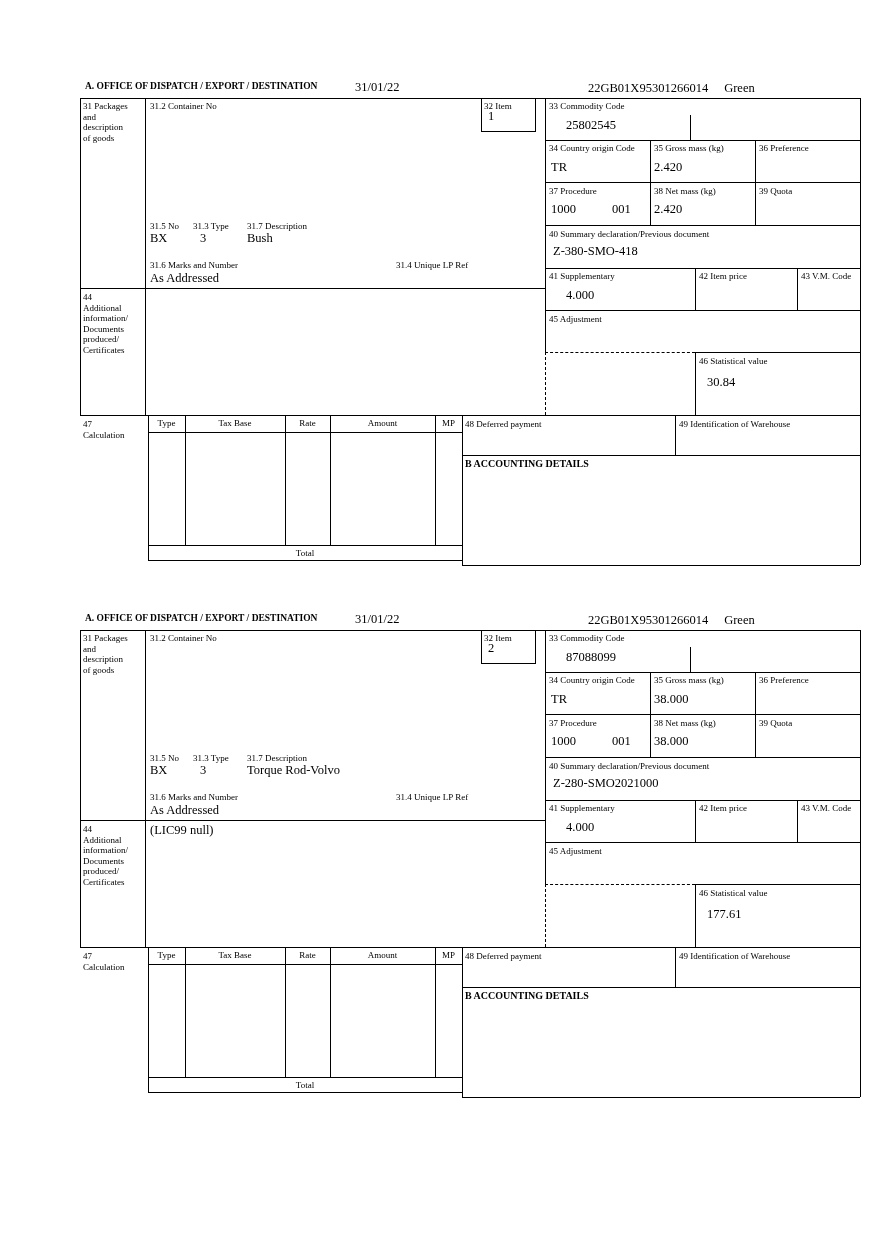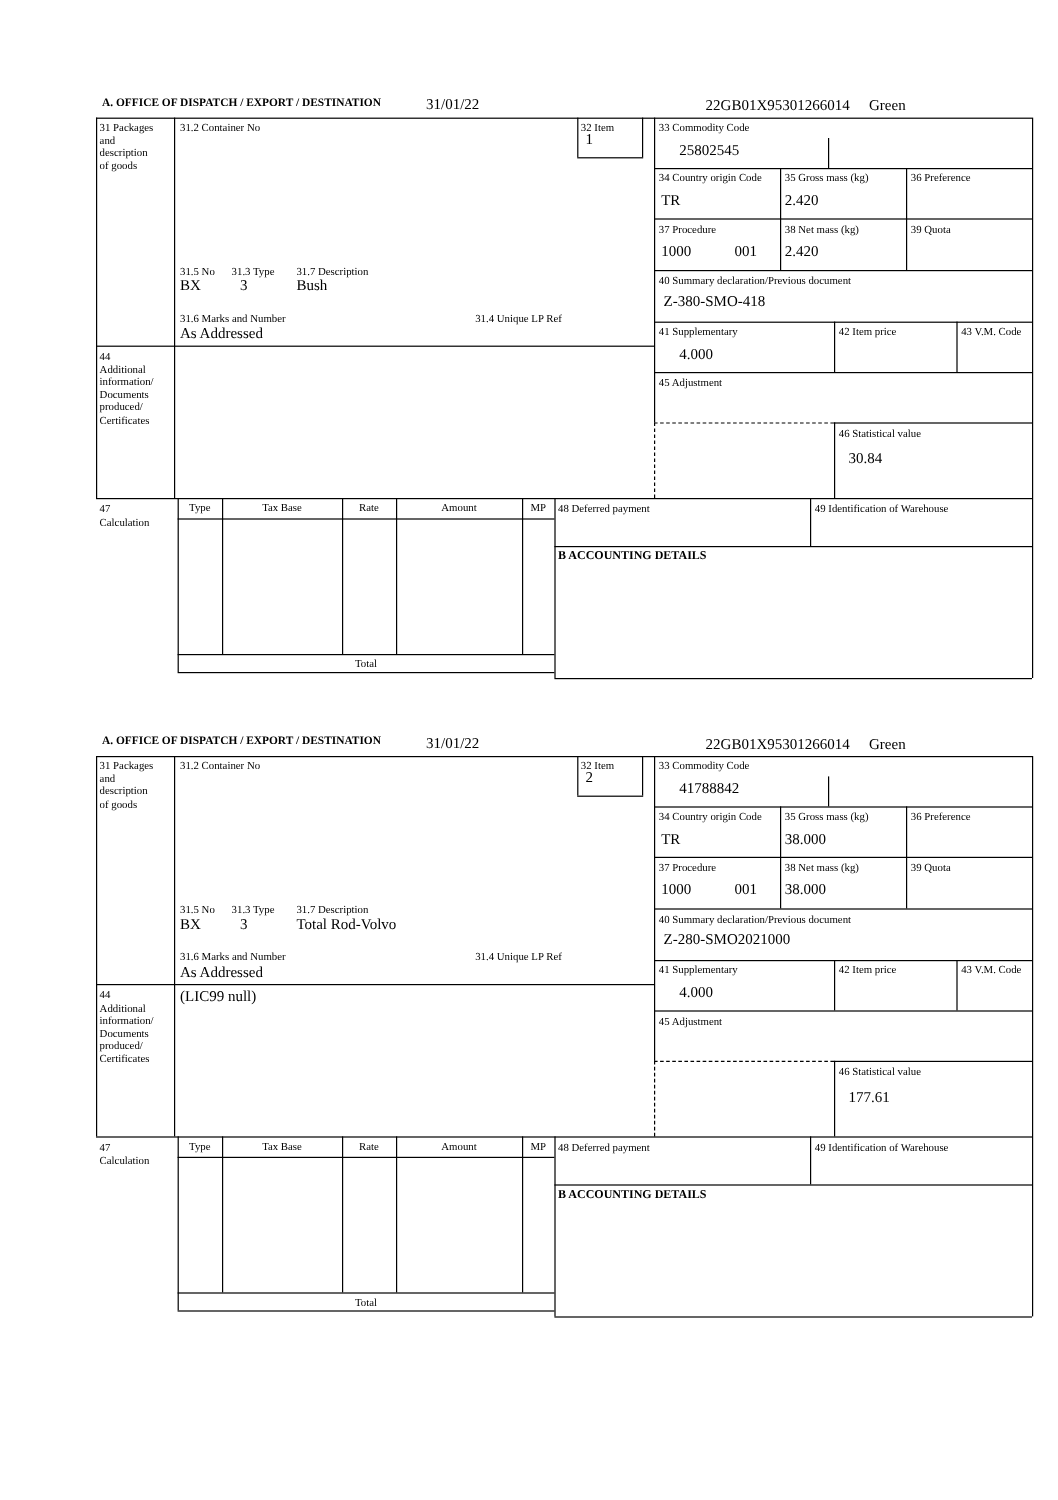--- a/index.html
+++ b/index.html
@@ -212,29 +212,29 @@
     <div class="lbl ctr" style="left:105px;top:338px;width:100px">Tax Base</div>
     <div class="lbl ctr" style="left:205px;top:338px;width:45px">Rate</div>
     <div class="lbl ctr" style="left:250px;top:338px;width:105px">Amount</div>
     <div class="lbl ctr" style="left:355px;top:338px;width:27px">MP</div>
     <div class="lbl ctr" style="left:68px;top:468px;width:314px">Total</div>
     <div class="lbl" style="left:385px;top:339px">48 Deferred payment</div>
     <div class="lbl" style="left:599px;top:339px">49 Identification of Warehouse</div>
     <div class="lbl bold" style="left:385px;top:379px;font-size:10px">B ACCOUNTING DETAILS</div>
 
     <div class="val" style="left:408px;top:29px">2</div>
-    <div class="val" style="left:486px;top:38px">41788842</div>
+    <div class="val" style="left:486px;top:38px">87088099</div>
     <div class="val" style="left:471px;top:80px">TR</div>
     <div class="val" style="left:574px;top:80px">38.000</div>
     <div class="val" style="left:471px;top:122px">1000</div>
     <div class="val" style="left:532px;top:122px">001</div>
     <div class="val" style="left:574px;top:122px">38.000</div>
     <div class="val" style="left:473px;top:164px">Z-280-SMO2021000</div>
     <div class="val" style="left:70px;top:151px">BX</div>
     <div class="val" style="left:120px;top:151px">3</div>
-    <div class="val" style="left:167px;top:151px">Total Rod-Volvo</div>
+    <div class="val" style="left:167px;top:151px">Torque Rod-Volvo</div>
     <div class="val" style="left:70px;top:191px">As Addressed</div>
     <div class="val" style="left:486px;top:208px">4.000</div>
     <div class="val" style="left:70px;top:211px">(LIC99 null)</div>
     <div class="val" style="left:627px;top:295px">177.61</div>
 
   </section>
 </div>
 
 </body></html>

